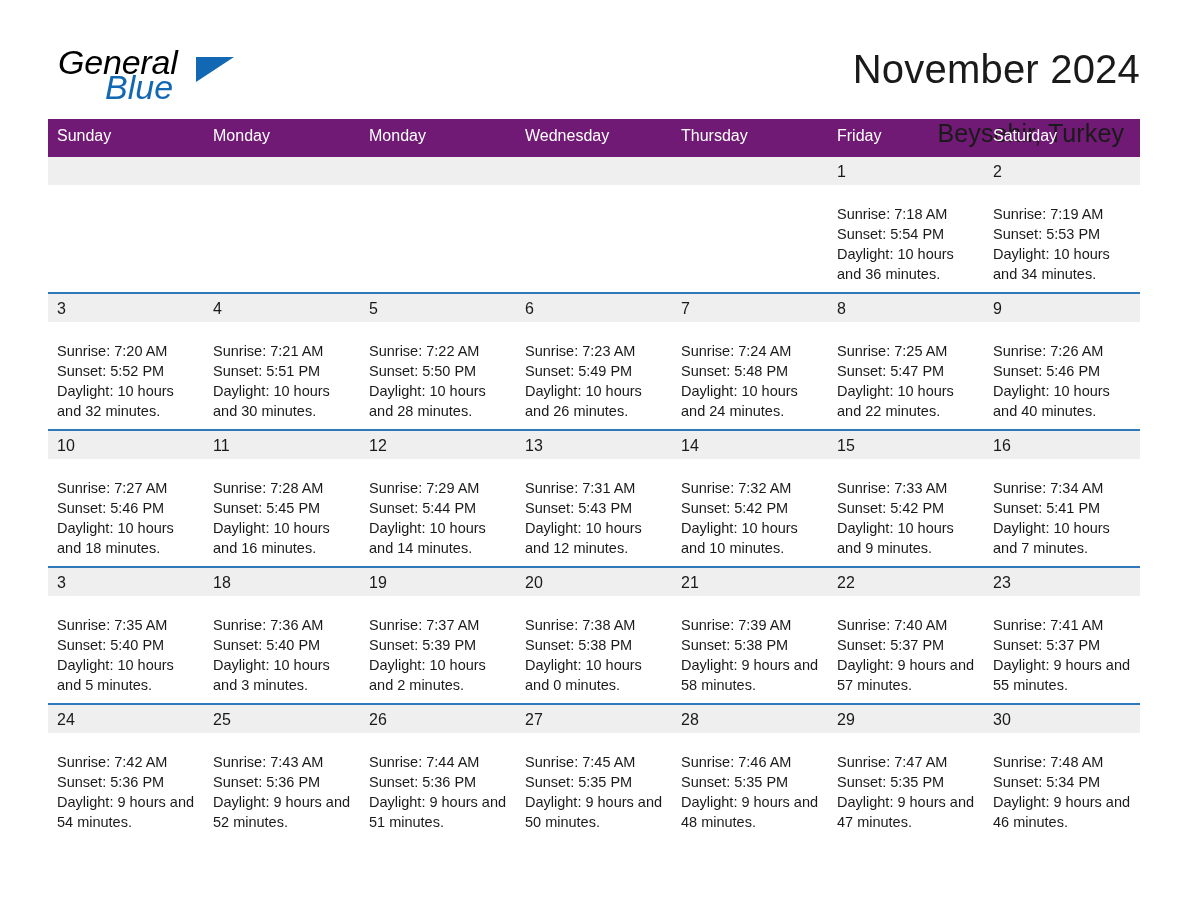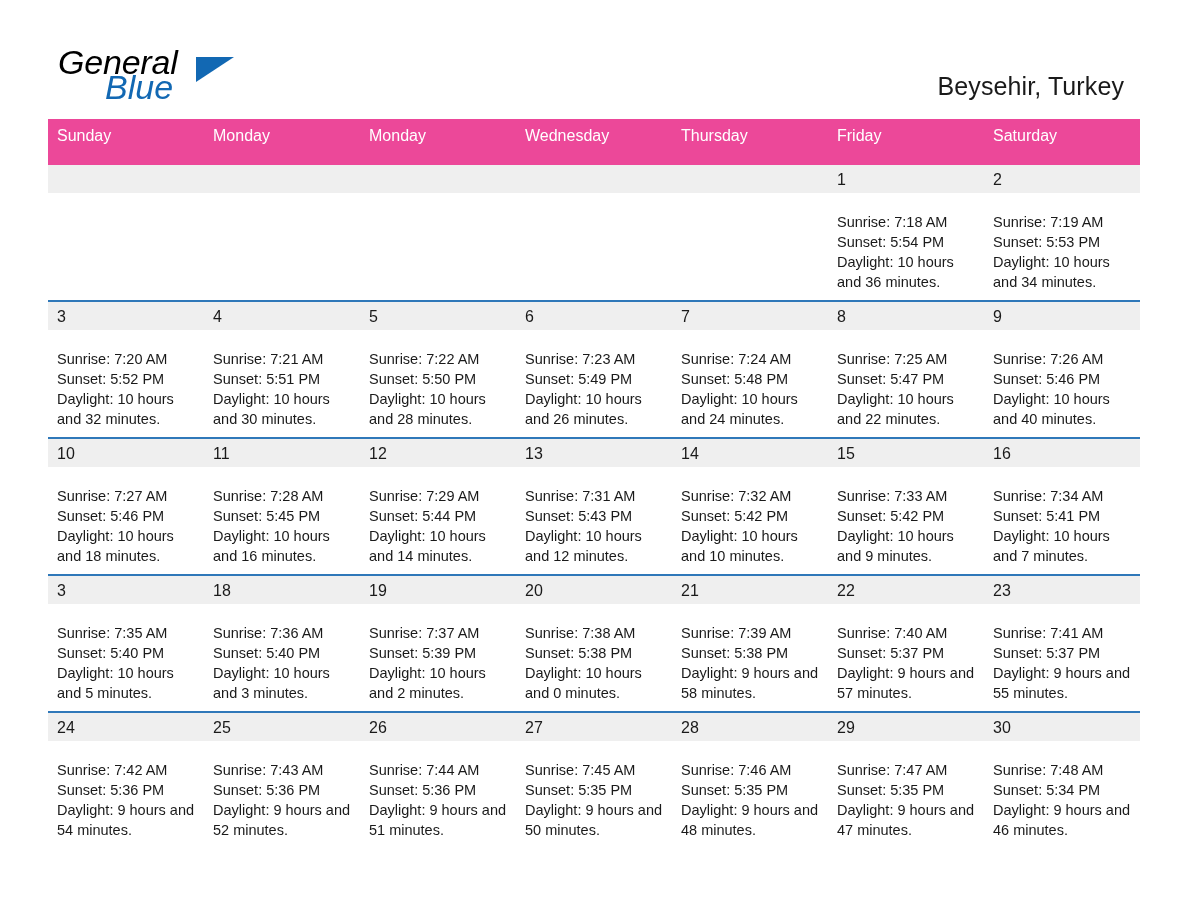--- a/index.html
+++ b/index.html
@@ -94,27 +94,27 @@
   
   .calendar {
     margin-top: 16px;
     width: 1092px;
     border-collapse: collapse;
     table-layout: fixed;
   }
   .calendar col { width: 156px; }
 
   .calendar thead th {
-    background: #ec4899;
+    background: #701a75;
     color: #ffffff;
     text-align: left;
     font-weight: normal;
     font-size: 16px;
     line-height: 19px;
-    padding: 7px 0 20px 9px;
+    padding: 7px 0 12px 9px;
     height: 30px;
     box-sizing: border-box;
     vertical-align: middle;
   }
 
   .calendar tbody tr {
     height: 135px;
   }
   .calendar tbody td {
     vertical-align: top;
@@ -161,20 +161,21 @@
 
   <div class="topbar">
 
     <div class="logo">
       <span class="logo-general">General</span>
       <span class="logo-tri"></span>
       <span class="logo-blue">Blue</span>
     </div>
 
     <div class="titles">
+      <h1 class="month-title">November 2024</h1>
       <p class="location">Beysehir, Turkey</p>
     </div>
 
   </div>
 
   <table class="calendar">
     <colgroup>
       <col>
         <col>
         <col>

